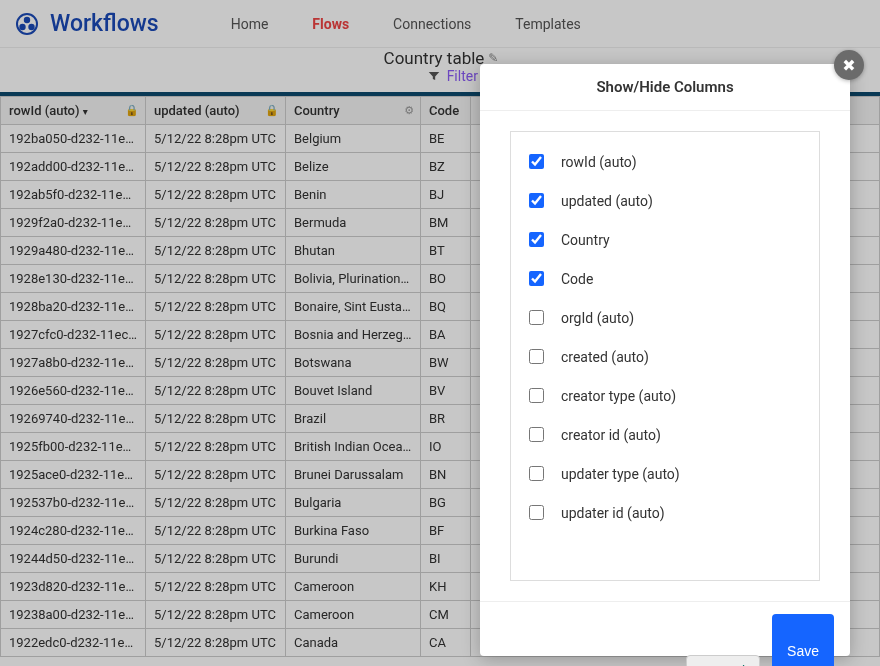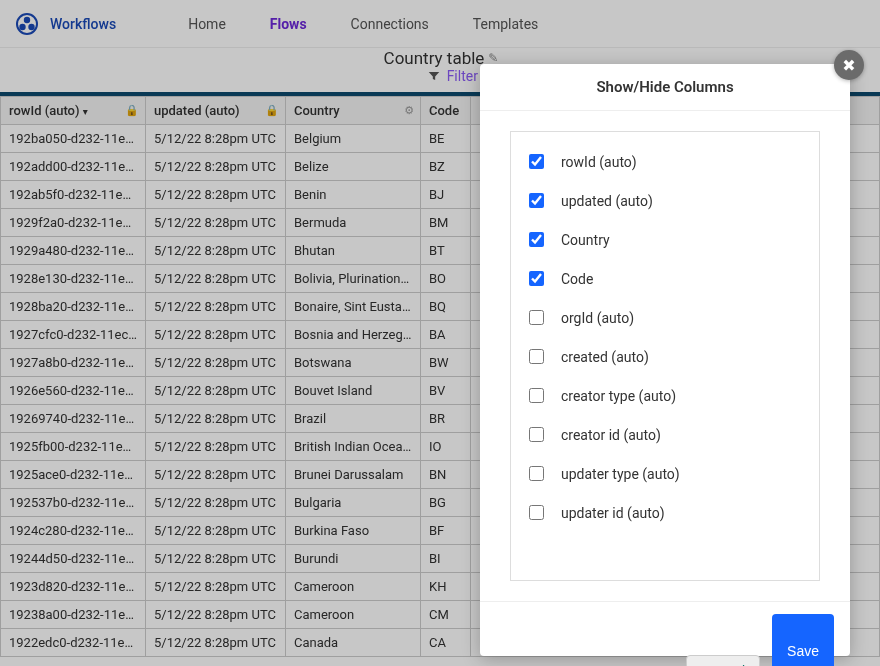--- a/index.html
+++ b/index.html
@@ -2,23 +2,23 @@
 <html><head>
 <meta charset="utf-8">
 <style>
   * { box-sizing: border-box; }
   html, body { margin: 0; padding: 0; font-family: -apple-system, BlinkMacSystemFont, "Segoe UI", Roboto, Arial, sans-serif; font-size: 14px; color: #333; background: #fff; }
   .screen { position: relative; width: 880px; height: 666px; overflow: hidden; }
 
   
   .topbar { display: flex; align-items: center; height: 48px; padding: 0 14px; border-bottom: 1px solid #eee; }
   .logo { width: 26px; height: 26px; margin-right: 10px; display:flex; align-items:center; justify-content:center; color:#1a4ab8;}
-  .brand { font-size: 14px; font-weight: 500; color:#1a4ab8; margin-right: 50px; }
+  .brand { font-size: 23px; font-weight: 500; color:#1a4ab8; margin-right: 50px; }
   .nav-item { margin: 0 22px; color:#555; cursor:pointer; }
-  .nav-item.active { font-weight: 700; color:#6d28d9; }
+  .nav-item.active { font-weight: 700; color:#ef4444; }
 
   
   .subbar { display:flex; align-items:center; height:44px; padding: 0 8px; flex-direction: column; }
   .tablename { font-size: 17px; color:#333; display:flex; align-items:center; gap:4px; margin-left:2px;}
   .tablename .pencil { font-size:12px; color:#888; }
   .tools { display:flex; gap:30px; align-items:flex-end; margin-left:130px; color:#8b5cf6;}
   .tool { display:flex; align-items:center; gap:6px; cursor:pointer;}
   .tool svg { width:14px; height:14px; fill:#555;}
 
   

